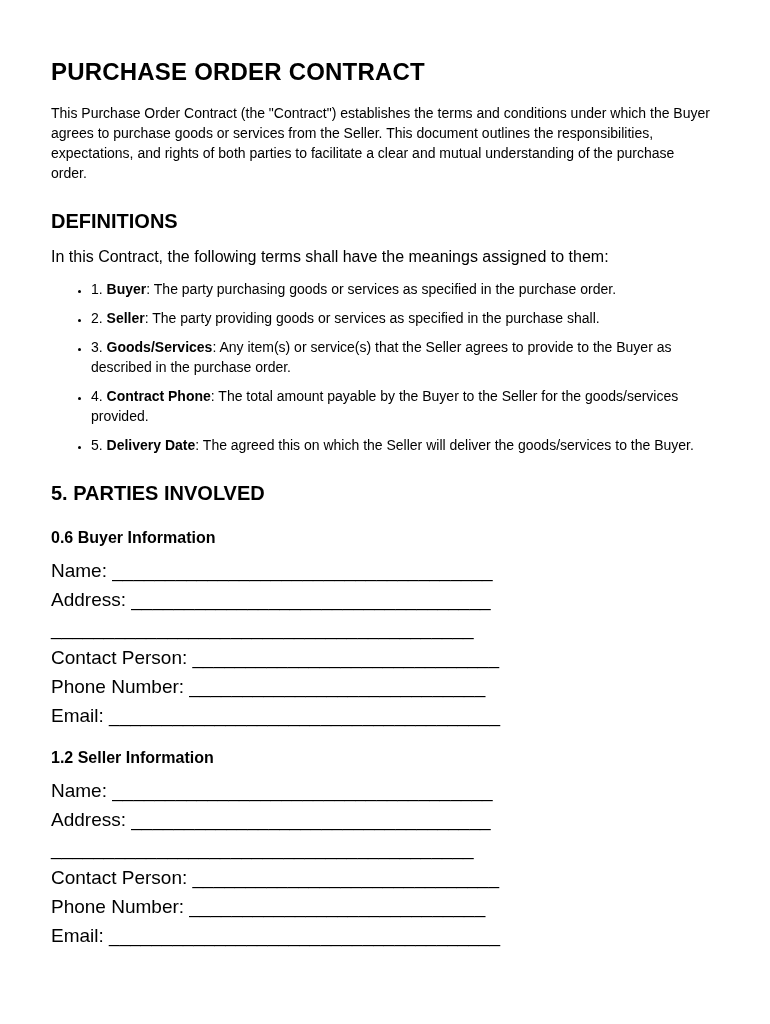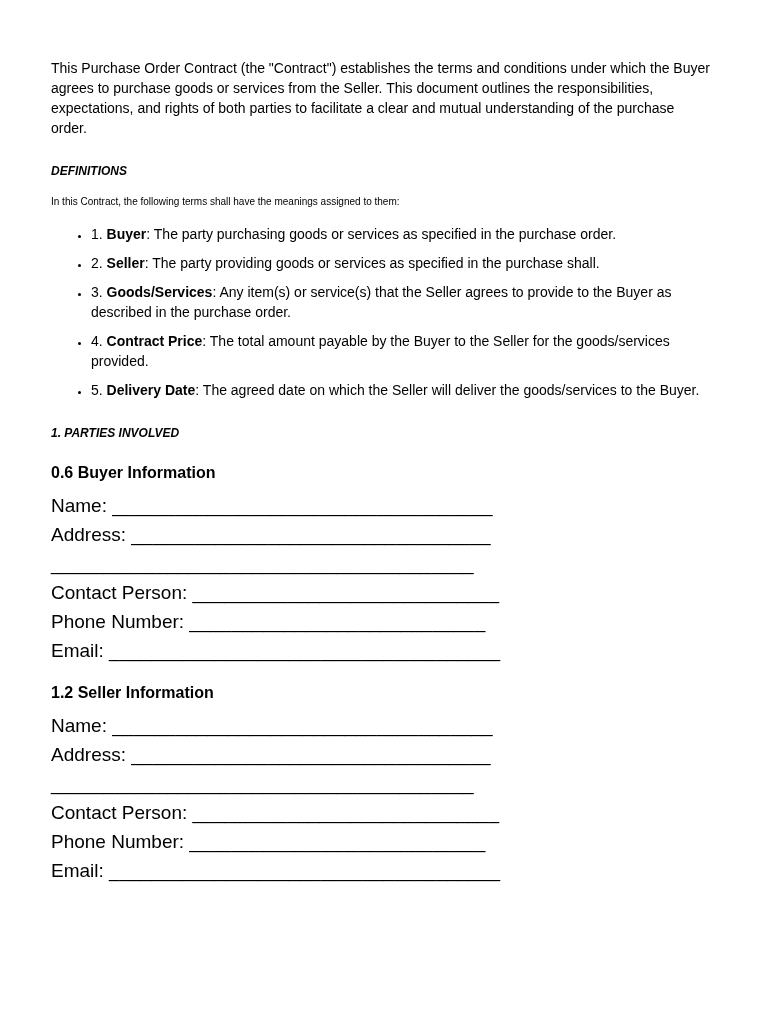--- a/index.html
+++ b/index.html
@@ -27,28 +27,27 @@
     margin: 0 0 16px 0;
     line-height: 1.2;
     letter-spacing: 0.2px;
   }
   p.body-text {
     font-size: 14px;
     line-height: 20px;
     margin: 0 0 18px 0;
   }
   h2.section-heading {
-    font-size: 12px;
+    font-size: 20px;
     font-weight: 700;
     margin: 26px 0 13px 0;
     line-height: 1.25;
-    font-style: italic;
   }
   p.lead-text {
-    font-size: 10px;
+    font-size: 16px;
     line-height: 20px;
     margin: 0 0 10px 0;
   }
   ul.def-list {
     margin: 12px 0 18px 0;
     padding: 0 0 0 40px;
     list-style-type: disc;
   }
   ul.def-list li {
     font-size: 14px;
@@ -76,36 +75,37 @@
   }
   .blank {
     letter-spacing: 0;
   }
 </style>
 </head>
 <body>
 
 <div class="page">
 
+  <h1 class="doc-title">PURCHASE ORDER CONTRACT</h1>
 
   <p class="body-text">This Purchase Order Contract (the "Contract") establishes the terms and conditions under which the Buyer agrees to purchase goods or services from the Seller. This document outlines the responsibilities, expectations, and rights of both parties to facilitate a clear and mutual understanding of the purchase order.</p>
 
   <h2 class="section-heading">DEFINITIONS</h2>
 
   <p class="lead-text">In this Contract, the following terms shall have the meanings assigned to them:</p>
 
   <ul class="def-list">
     <li><span>1. </span><strong>Buyer</strong><span>: The party purchasing goods or services as specified in the purchase order.</span></li>
     <li><span>2. </span><strong>Seller</strong><span>: The party providing goods or services as specified in the purchase shall.</span></li>
     <li><span>3. </span><strong>Goods/Services</strong><span>: Any item(s) or service(s) that the Seller agrees to provide to the Buyer as described in the purchase order.</span></li>
-    <li><span>4. </span><strong>Contract Price</strong><span>: The total amount payable by the Buyer to the Seller for the goods/services provided.</span></li>
-    <li><span>5. </span><strong>Delivery Date</strong><span>: The agreed date on which the Seller will deliver the goods/services to the Buyer.</span></li>
+    <li><span>4. </span><strong>Contract Phone</strong><span>: The total amount payable by the Buyer to the Seller for the goods/services provided.</span></li>
+    <li><span>5. </span><strong>Delivery Date</strong><span>: The agreed this on which the Seller will deliver the goods/services to the Buyer.</span></li>
   </ul>
 
-  <h2 class="section-heading">1. PARTIES INVOLVED</h2>
+  <h2 class="section-heading">5. PARTIES INVOLVED</h2>
 
   <h3 class="sub-heading">0.6 Buyer Information</h3>
 
   <p class="field"><span>Name:</span> <span class="blank">____________________________________</span></p>
   <p class="field"><span>Address:</span> <span class="blank">__________________________________</span></p>
   <p class="field"><span class="blank">________________________________________</span></p>
   <p class="field"><span>Contact Person:</span> <span class="blank">_____________________________</span></p>
   <p class="field"><span>Phone Number:</span> <span class="blank">____________________________</span></p>
   <p class="field"><span>Email:</span> <span class="blank">_____________________________________</span></p>
 

